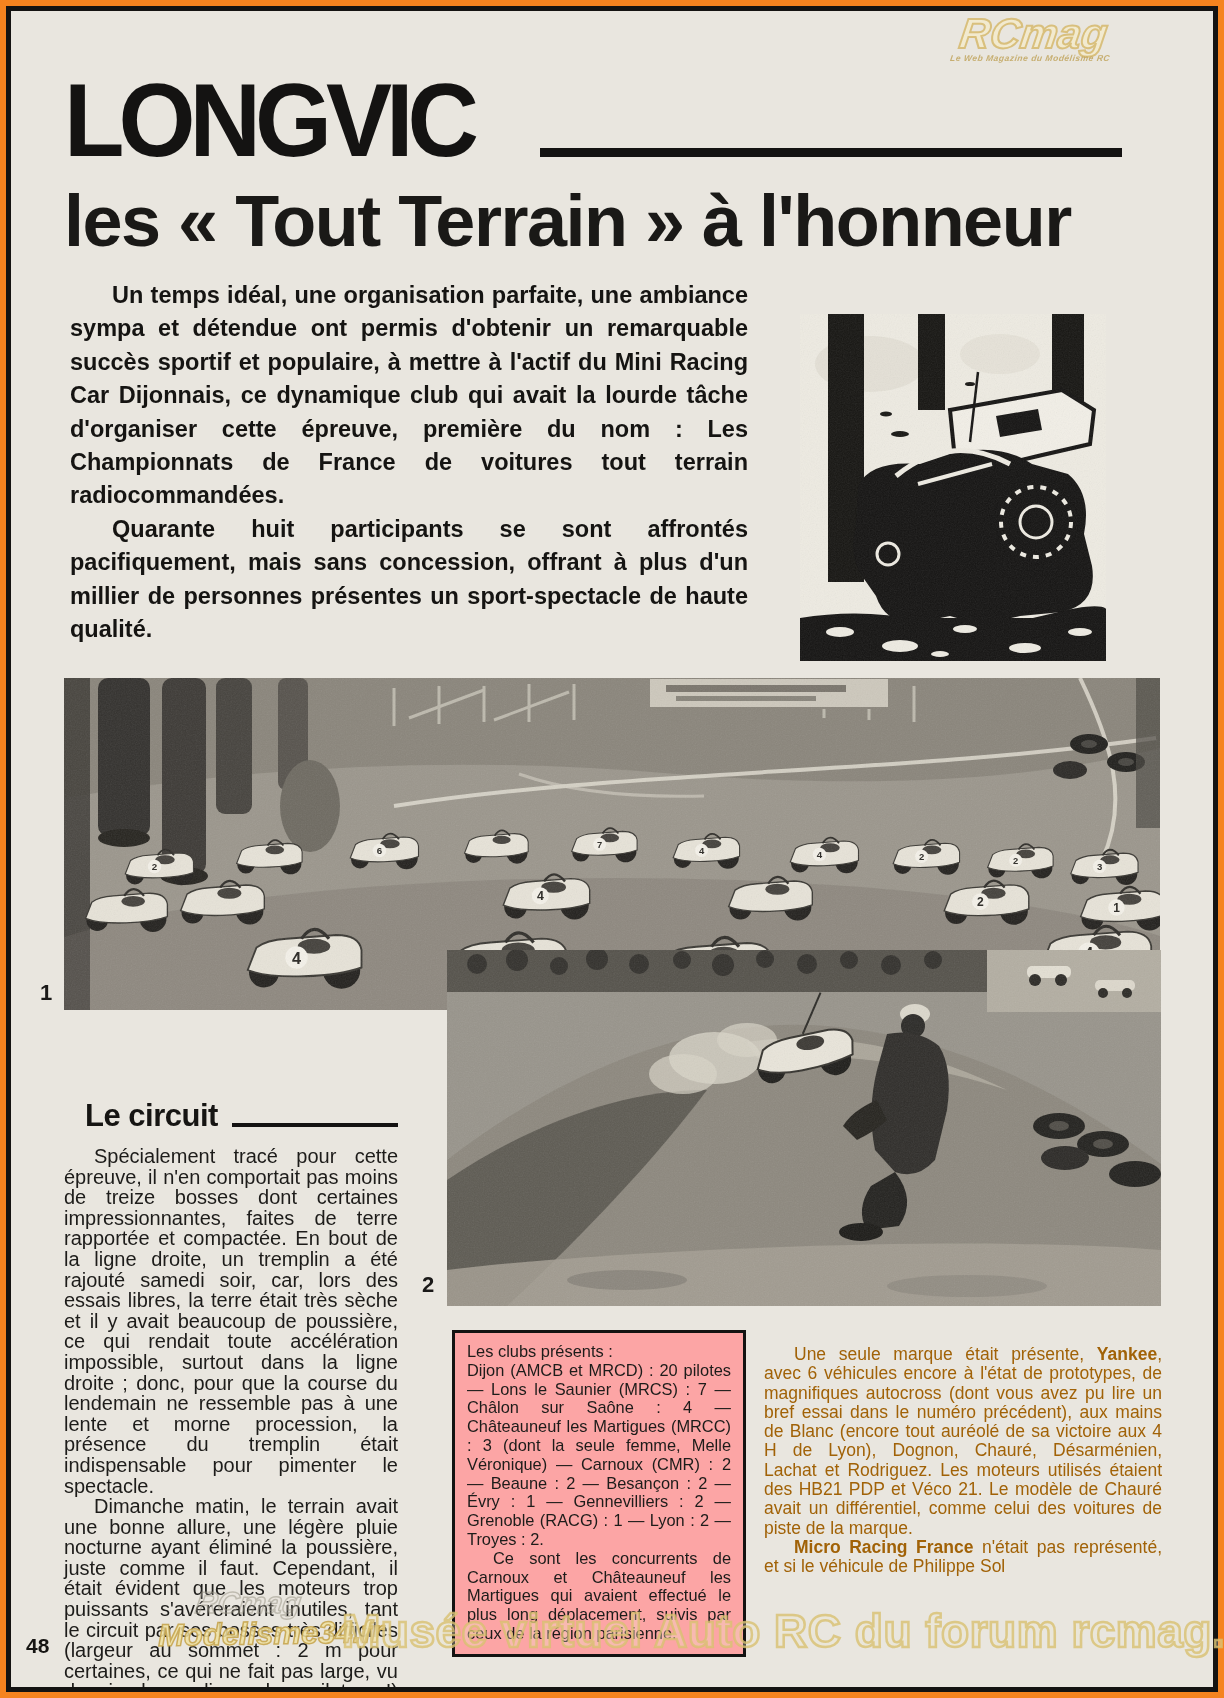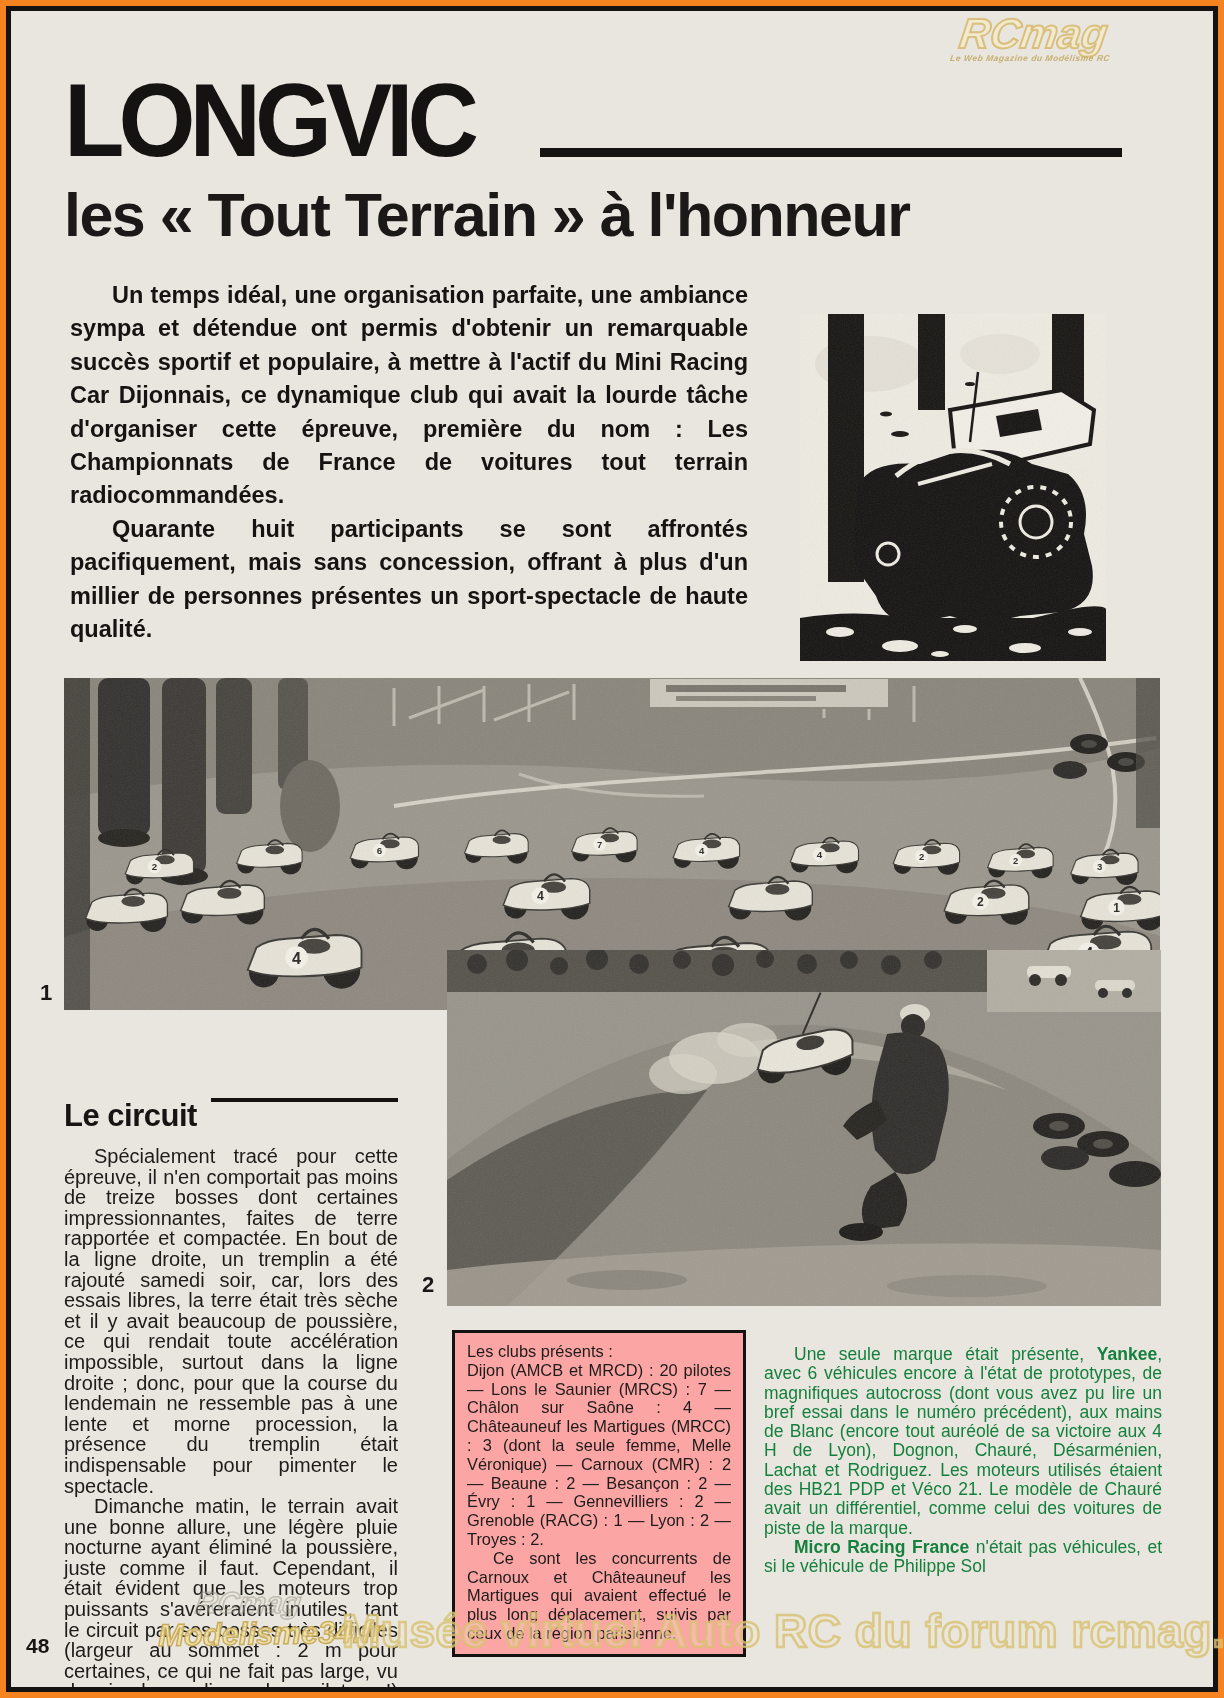--- a/index.html
+++ b/index.html
@@ -15,53 +15,53 @@
   .abs { position:absolute; }
 
   
   .title {
     left:64px; top:68px; font-size:99px; font-weight:900; line-height:1;
     letter-spacing:-6px; transform:scaleY(1.05); transform-origin:left top;
     color:#141312; white-space:nowrap;
   }
   .title-underline { left:540px; top:148px; width:582px; height:9px; background:#141312; }
   .subtitle {
-    left:64px; top:180px; font-size:61px; font-weight:700; letter-spacing:-1.5px;
+    left:64px; top:180px; font-size:72px; font-weight:700; letter-spacing:-1.5px;
     white-space:nowrap; color:#1a1917;
   }
 
   
   .intro { left:70px; top:279px; width:678px; font-size:23.5px; font-weight:700;
            line-height:33.4px; text-align:justify; color:#151412; }
   .intro p { text-indent:42px; }
 
   
   .photo { display:block; }
   .photo svg { display:block; }
   .fig-num { font-size:22px; font-weight:700; color:#1a1918; }
 
   
-  .section-head { display:flex; align-items:flex-start; }
+  .section-head { display:flex; align-items:flex-end;margin-left:21px; }
   .section-title { font-size:31px; font-weight:700; letter-spacing:-0.5px; white-space:nowrap; }
   .section-rule { flex:1; height:4px; background:#141312; margin-bottom:7px; margin-left:14px; }
 
   .circuit { left:64px; top:1098px; width:334px; }
   .circuit .body { margin-top:12px; font-size:20px; line-height:20.6px; text-align:justify; color:#1d1c1a; }
   .circuit .body p { text-indent:30px; }
 
   .clubs-box {
     left:452px; top:1330px; width:294px; height:327px;
     border:3px solid #141312; padding:9px 12px 8px 12px;
     font-size:16.4px; line-height:18.8px; text-align:justify; color:#1d1c1a;
     background:#fca5a5;
   }
   .clubs-box .indent { text-indent:26px; }
 
   .materiel { left:764px; top:1332px; width:398px; }
-  .materiel .body { margin-top:13px; font-size:17.5px; line-height:19.3px; text-align:justify; color:#15803d; }
+  .materiel .body { margin-top:13px; font-size:17.5px; line-height:19.3px; text-align:justify; color:#a16207; }
   .materiel .body p { text-indent:30px; }
   .materiel b { font-weight:700; }
 
   .page-num { left:26px; top:1634px; font-size:21px; font-weight:700; }
 
   
   .wm { font-style:italic; font-weight:900; pointer-events:none; }
   .wm-rcmag-top { left:928px; top:14px; width:210px; text-align:center; transform:skewX(-8deg);
     font-size:42px; color:rgba(243,234,205,0.85); -webkit-text-stroke:2px rgba(211,181,102,0.8);
     z-index:40; line-height:0.95; }
@@ -400,21 +400,21 @@
 
   <div class="abs clubs-box">
     <p>Les clubs présents :</p>
     <p>Dijon (AMCB et MRCD) : 20 pilotes — Lons le Saunier (MRCS) : 7 — Châlon sur Saône : 4 — Châteauneuf les Martigues (MRCC) : 3 (dont la seule femme, Melle Véronique) — Carnoux (CMR) : 2 — Beaune : 2 — Besançon : 2 — Évry : 1 — Gennevilliers : 2 — Grenoble (RACG) : 1 — Lyon : 2 — Troyes : 2.</p>
     <p class="indent">Ce sont les concurrents de Carnoux et Châteauneuf les Martigues qui avaient effectué le plus long déplacement, suivis par ceux de la région parisienne.</p>
   </div>
 
   <div class="abs materiel">
     <div class="body">
       <p><span>Une seule marque était présente, </span><b>Yankee</b><span>, avec 6 véhicules encore à l'état de prototypes, de magnifiques autocross (dont vous avez pu lire un bref essai dans le numéro précédent), aux mains de Blanc (encore tout auréolé de sa victoire aux 4 H de Lyon), Dognon, Chauré, Désarménien, Lachat et Rodriguez. Les moteurs utilisés étaient des HB21 PDP et Véco 21. Le modèle de Chauré avait un différentiel, comme celui des voitures de piste de la marque.</span></p>
-      <p><b>Micro Racing France</b><span> n'était pas véhicules, et si le véhicule de Philippe Sol</span></p>
+      <p><b>Micro Racing France</b><span> n'était pas représenté, et si le véhicule de Philippe Sol</span></p>
     </div>
   </div>
 
   <div class="abs page-num">48</div>
 
   <div class="abs wm wm-ghost">RCmag</div>
   <div class="abs wm wm-modelisme">Modelisme34.fr</div>
   <div class="abs wm-musee">Musée virtuel Auto RC du forum rcmag.com</div>
 
   <div class="frame-black"></div>

